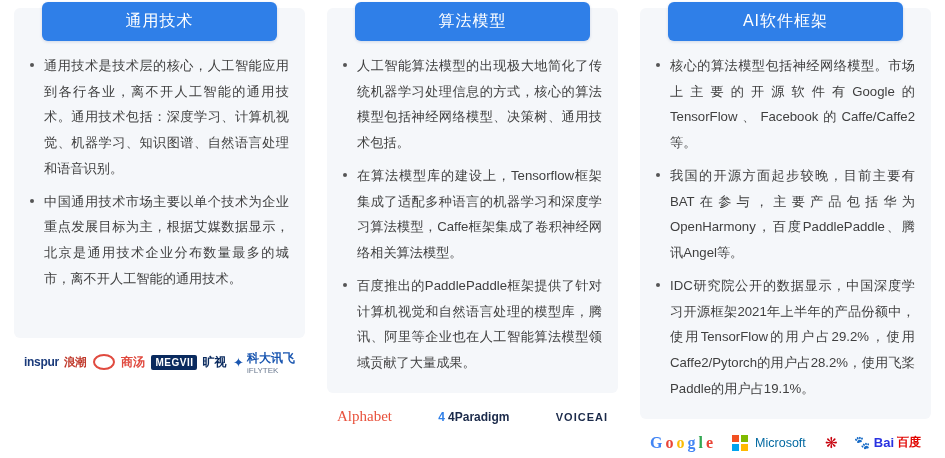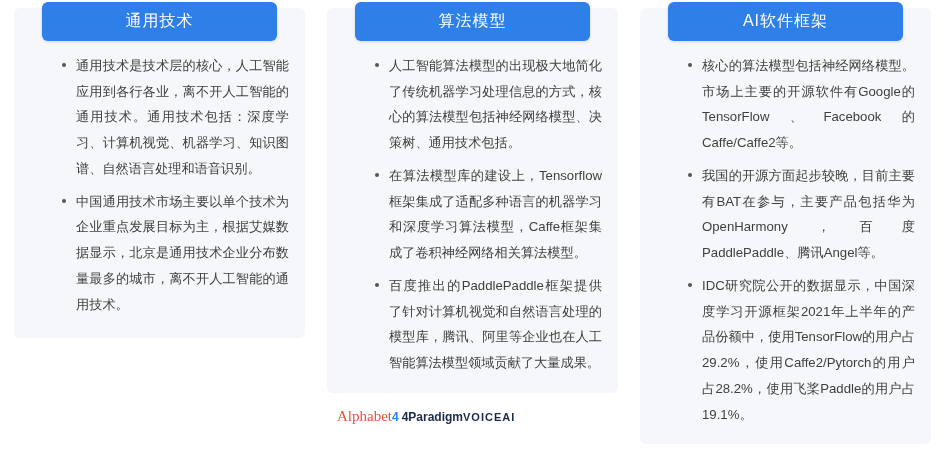--- a/index.html
+++ b/index.html
@@ -60,21 +60,20 @@
   }
   ul.points li {
     position: relative;
     font-size: 13.2px;
     line-height: 1.95;
     color: #3f3f3f;
     margin-bottom: 7px;
     text-align: justify;
     text-justify: inter-ideograph;
     padding-left: 2px;
-    margin-left: 32px;
   }
   ul.points li::before {
     content: "";
     position: absolute;
     left: -12px;
     top: 10px;
     width: 4px;
     height: 4px;
     border-radius: 50%;
     background: #555;
@@ -152,34 +151,55 @@
   <div class="column">
     <div class="card">
       <div class="card-header">通用技术</div>
       <div class="card-body">
         <ul class="points">
           <li>通用技术是技术层的核心，人工智能应用到各行各业，离不开人工智能的通用技术。通用技术包括：深度学习、计算机视觉、机器学习、知识图谱、自然语言处理和语音识别。</li>
           <li>中国通用技术市场主要以单个技术为企业重点发展目标为主，根据艾媒数据显示，北京是通用技术企业分布数量最多的城市，离不开人工智能的通用技术。</li>
         </ul>
       </div>
     </div>
+    <div class="logos">
+      <div class="logo lg-inspur">
+        <span class="mark">inspur</span>
+        <span class="cn">浪潮</span>
+      </div>
+      <div class="logo lg-sensetime">
+        <span class="dot"></span>
+        <span class="cn">商汤</span>
+      </div>
+      <div class="logo lg-megvii">
+        <span class="box">MEGVII</span>
+        <span class="cn">旷视</span>
+      </div>
+      <div class="logo lg-iflytek">
+        <span class="star">✦</span>
+        <span>
+          <span class="cn">科大讯飞</span>
+          <span class="en">iFLYTEK</span>
+        </span>
+      </div>
+    </div>
   </div>
 
   <div class="column">
     <div class="card">
       <div class="card-header">算法模型</div>
       <div class="card-body">
         <ul class="points">
           <li>人工智能算法模型的出现极大地简化了传统机器学习处理信息的方式，核心的算法模型包括神经网络模型、决策树、通用技术包括。</li>
           <li>在算法模型库的建设上，Tensorflow框架集成了适配多种语言的机器学习和深度学习算法模型，Caffe框架集成了卷积神经网络相关算法模型。</li>
           <li>百度推出的PaddlePaddle框架提供了针对计算机视觉和自然语言处理的模型库，腾讯、阿里等企业也在人工智能算法模型领域贡献了大量成果。</li>
         </ul>
       </div>
     </div>
-    <div class="logos" style="justify-content:flex-start;">
+    <div class="logos" style="justify-content:space-between;">
       <div class="logo lg-alphabet">Alphabet</div>
       <div class="logo lg-4paradigm">
         <span class="num">4</span>
           <span>4Paradigm</span>
       </div>
       <div class="logo lg-voiceai">VOICEAI</div>
     </div>
   </div>
 
   <div class="column">

